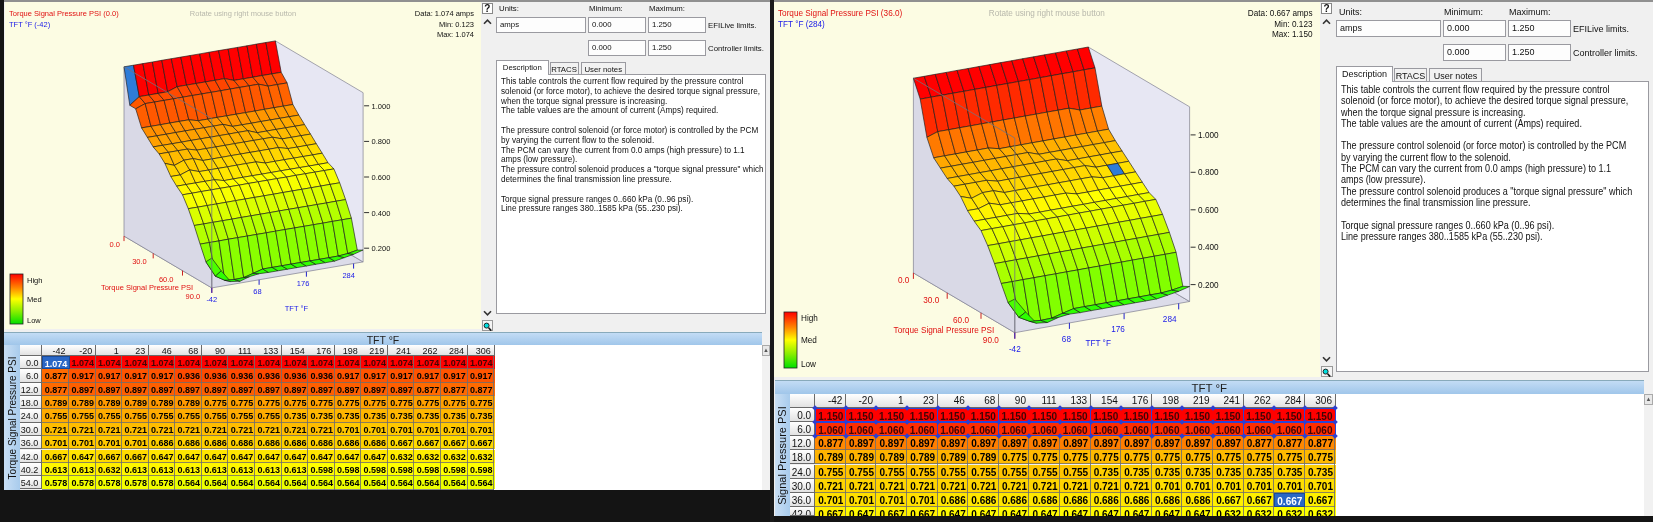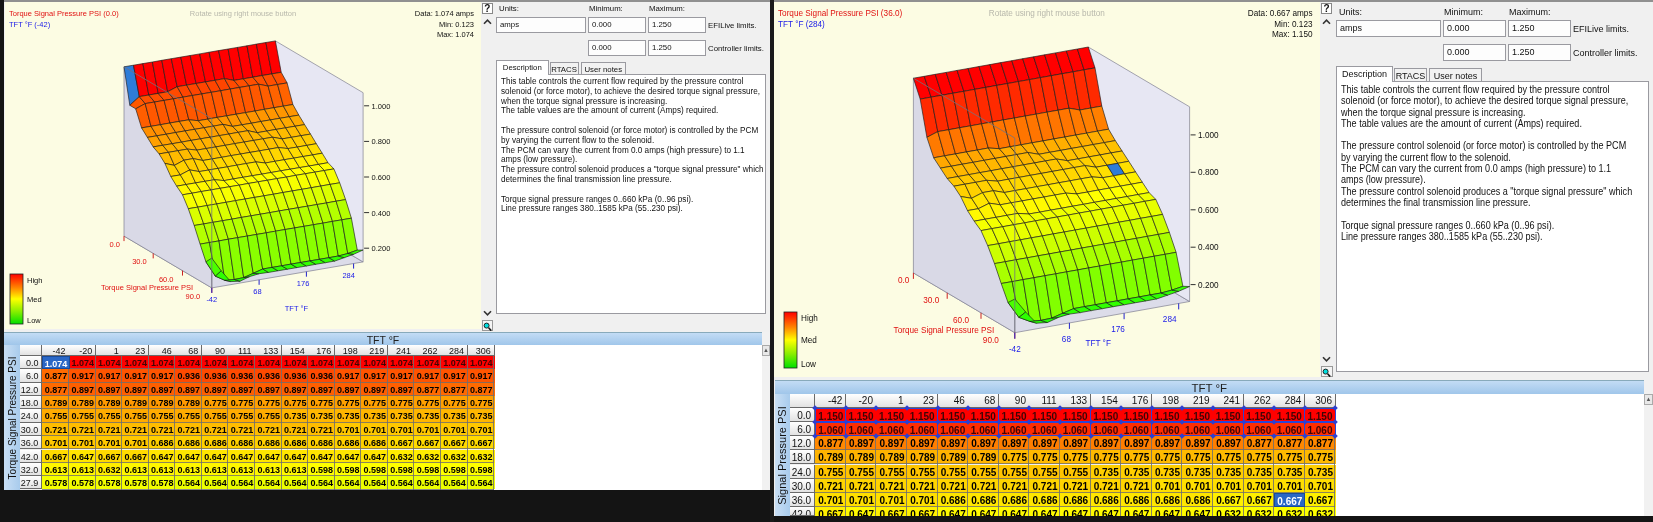--- a/index.html
+++ b/index.html
@@ -495,39 +495,39 @@
 <div style="position:absolute;left:228.4px;top:449.5px;width:27.3px;height:13.3px;font-size:9.0px;font-weight:bold;text-align:center;box-sizing:border-box;padding-top:2px;overflow:hidden;background:hsl(53.9,100%,50%);color:#000;">0.647</div>
 <div style="position:absolute;left:255.0px;top:449.5px;width:27.3px;height:13.3px;font-size:9.0px;font-weight:bold;text-align:center;box-sizing:border-box;padding-top:2px;overflow:hidden;background:hsl(53.9,100%,50%);color:#000;">0.647</div>
 <div style="position:absolute;left:281.5px;top:449.5px;width:27.3px;height:13.3px;font-size:9.0px;font-weight:bold;text-align:center;box-sizing:border-box;padding-top:2px;overflow:hidden;background:hsl(53.9,100%,50%);color:#000;">0.647</div>
 <div style="position:absolute;left:308.1px;top:449.5px;width:27.3px;height:13.3px;font-size:9.0px;font-weight:bold;text-align:center;box-sizing:border-box;padding-top:2px;overflow:hidden;background:hsl(53.9,100%,50%);color:#000;">0.647</div>
 <div style="position:absolute;left:334.7px;top:449.5px;width:27.3px;height:13.3px;font-size:9.0px;font-weight:bold;text-align:center;box-sizing:border-box;padding-top:2px;overflow:hidden;background:hsl(53.9,100%,50%);color:#000;">0.647</div>
 <div style="position:absolute;left:361.2px;top:449.5px;width:27.3px;height:13.3px;font-size:9.0px;font-weight:bold;text-align:center;box-sizing:border-box;padding-top:2px;overflow:hidden;background:hsl(53.9,100%,50%);color:#000;">0.647</div>
 <div style="position:absolute;left:387.8px;top:449.5px;width:27.3px;height:13.3px;font-size:9.0px;font-weight:bold;text-align:center;box-sizing:border-box;padding-top:2px;overflow:hidden;background:hsl(55.8,100%,50%);color:#000;">0.632</div>
 <div style="position:absolute;left:414.4px;top:449.5px;width:27.3px;height:13.3px;font-size:9.0px;font-weight:bold;text-align:center;box-sizing:border-box;padding-top:2px;overflow:hidden;background:hsl(55.8,100%,50%);color:#000;">0.632</div>
 <div style="position:absolute;left:440.9px;top:449.5px;width:27.3px;height:13.3px;font-size:9.0px;font-weight:bold;text-align:center;box-sizing:border-box;padding-top:2px;overflow:hidden;background:hsl(55.8,100%,50%);color:#000;">0.632</div>
 <div style="position:absolute;left:467.5px;top:449.5px;width:27.3px;height:13.3px;font-size:9.0px;font-weight:bold;text-align:center;box-sizing:border-box;padding-top:2px;overflow:hidden;background:hsl(55.8,100%,50%);color:#000;">0.632</div>
-<div style="position:absolute;left:20.0px;top:462.8px;width:22.4px;height:13.3px;background:linear-gradient(#ffffff,#e2e2e2);border-right:1px solid #6a6a6a;border-bottom:1px solid #6a6a6a;box-sizing:border-box;text-align:right;font-size:9.0px;color:#111;padding:2px 3px 0 0;overflow:hidden;">32.0</div>
+<div style="position:absolute;left:20.0px;top:462.8px;width:22.4px;height:13.3px;background:linear-gradient(#ffffff,#e2e2e2);border-right:1px solid #6a6a6a;border-bottom:1px solid #6a6a6a;box-sizing:border-box;text-align:right;font-size:9.0px;color:#111;padding:2px 3px 0 0;overflow:hidden;">40.2</div>
 <div style="position:absolute;left:42.4px;top:462.8px;width:27.3px;height:13.3px;font-size:9.0px;font-weight:bold;text-align:center;box-sizing:border-box;padding-top:2px;overflow:hidden;background:hsl(58.2,100%,50%);color:#000;">0.613</div>
 <div style="position:absolute;left:69.0px;top:462.8px;width:27.3px;height:13.3px;font-size:9.0px;font-weight:bold;text-align:center;box-sizing:border-box;padding-top:2px;overflow:hidden;background:hsl(58.2,100%,50%);color:#000;">0.613</div>
 <div style="position:absolute;left:95.5px;top:462.8px;width:27.3px;height:13.3px;font-size:9.0px;font-weight:bold;text-align:center;box-sizing:border-box;padding-top:2px;overflow:hidden;background:hsl(55.8,100%,50%);color:#000;">0.632</div>
 <div style="position:absolute;left:122.1px;top:462.8px;width:27.3px;height:13.3px;font-size:9.0px;font-weight:bold;text-align:center;box-sizing:border-box;padding-top:2px;overflow:hidden;background:hsl(58.2,100%,50%);color:#000;">0.613</div>
 <div style="position:absolute;left:148.7px;top:462.8px;width:27.3px;height:13.3px;font-size:9.0px;font-weight:bold;text-align:center;box-sizing:border-box;padding-top:2px;overflow:hidden;background:hsl(58.2,100%,50%);color:#000;">0.613</div>
 <div style="position:absolute;left:175.2px;top:462.8px;width:27.3px;height:13.3px;font-size:9.0px;font-weight:bold;text-align:center;box-sizing:border-box;padding-top:2px;overflow:hidden;background:hsl(58.2,100%,50%);color:#000;">0.613</div>
 <div style="position:absolute;left:201.8px;top:462.8px;width:27.3px;height:13.3px;font-size:9.0px;font-weight:bold;text-align:center;box-sizing:border-box;padding-top:2px;overflow:hidden;background:hsl(58.2,100%,50%);color:#000;">0.613</div>
 <div style="position:absolute;left:228.4px;top:462.8px;width:27.3px;height:13.3px;font-size:9.0px;font-weight:bold;text-align:center;box-sizing:border-box;padding-top:2px;overflow:hidden;background:hsl(58.2,100%,50%);color:#000;">0.613</div>
 <div style="position:absolute;left:255.0px;top:462.8px;width:27.3px;height:13.3px;font-size:9.0px;font-weight:bold;text-align:center;box-sizing:border-box;padding-top:2px;overflow:hidden;background:hsl(58.2,100%,50%);color:#000;">0.613</div>
 <div style="position:absolute;left:281.5px;top:462.8px;width:27.3px;height:13.3px;font-size:9.0px;font-weight:bold;text-align:center;box-sizing:border-box;padding-top:2px;overflow:hidden;background:hsl(58.2,100%,50%);color:#000;">0.613</div>
 <div style="position:absolute;left:308.1px;top:462.8px;width:27.3px;height:13.3px;font-size:9.0px;font-weight:bold;text-align:center;box-sizing:border-box;padding-top:2px;overflow:hidden;background:hsl(60.1,100%,50%);color:#000;">0.598</div>
 <div style="position:absolute;left:334.7px;top:462.8px;width:27.3px;height:13.3px;font-size:9.0px;font-weight:bold;text-align:center;box-sizing:border-box;padding-top:2px;overflow:hidden;background:hsl(60.1,100%,50%);color:#000;">0.598</div>
 <div style="position:absolute;left:361.2px;top:462.8px;width:27.3px;height:13.3px;font-size:9.0px;font-weight:bold;text-align:center;box-sizing:border-box;padding-top:2px;overflow:hidden;background:hsl(60.1,100%,50%);color:#000;">0.598</div>
 <div style="position:absolute;left:387.8px;top:462.8px;width:27.3px;height:13.3px;font-size:9.0px;font-weight:bold;text-align:center;box-sizing:border-box;padding-top:2px;overflow:hidden;background:hsl(60.1,100%,50%);color:#000;">0.598</div>
 <div style="position:absolute;left:414.4px;top:462.8px;width:27.3px;height:13.3px;font-size:9.0px;font-weight:bold;text-align:center;box-sizing:border-box;padding-top:2px;overflow:hidden;background:hsl(60.1,100%,50%);color:#000;">0.598</div>
 <div style="position:absolute;left:440.9px;top:462.8px;width:27.3px;height:13.3px;font-size:9.0px;font-weight:bold;text-align:center;box-sizing:border-box;padding-top:2px;overflow:hidden;background:hsl(60.1,100%,50%);color:#000;">0.598</div>
 <div style="position:absolute;left:467.5px;top:462.8px;width:27.3px;height:13.3px;font-size:9.0px;font-weight:bold;text-align:center;box-sizing:border-box;padding-top:2px;overflow:hidden;background:hsl(60.1,100%,50%);color:#000;">0.598</div>
-<div style="position:absolute;left:20.0px;top:476.2px;width:22.4px;height:13.3px;background:linear-gradient(#ffffff,#e2e2e2);border-right:1px solid #6a6a6a;border-bottom:1px solid #6a6a6a;box-sizing:border-box;text-align:right;font-size:9.0px;color:#111;padding:2px 3px 0 0;overflow:hidden;">27.9</div>
+<div style="position:absolute;left:20.0px;top:476.2px;width:22.4px;height:13.3px;background:linear-gradient(#ffffff,#e2e2e2);border-right:1px solid #6a6a6a;border-bottom:1px solid #6a6a6a;box-sizing:border-box;text-align:right;font-size:9.0px;color:#111;padding:2px 3px 0 0;overflow:hidden;">54.0</div>
 <div style="position:absolute;left:42.4px;top:476.2px;width:27.3px;height:13.3px;font-size:9.0px;font-weight:bold;text-align:center;box-sizing:border-box;padding-top:2px;overflow:hidden;background:hsl(62.6,100%,50%);color:#000;">0.578</div>
 <div style="position:absolute;left:69.0px;top:476.2px;width:27.3px;height:13.3px;font-size:9.0px;font-weight:bold;text-align:center;box-sizing:border-box;padding-top:2px;overflow:hidden;background:hsl(62.6,100%,50%);color:#000;">0.578</div>
 <div style="position:absolute;left:95.5px;top:476.2px;width:27.3px;height:13.3px;font-size:9.0px;font-weight:bold;text-align:center;box-sizing:border-box;padding-top:2px;overflow:hidden;background:hsl(62.6,100%,50%);color:#000;">0.578</div>
 <div style="position:absolute;left:122.1px;top:476.2px;width:27.3px;height:13.3px;font-size:9.0px;font-weight:bold;text-align:center;box-sizing:border-box;padding-top:2px;overflow:hidden;background:hsl(62.6,100%,50%);color:#000;">0.578</div>
 <div style="position:absolute;left:148.7px;top:476.2px;width:27.3px;height:13.3px;font-size:9.0px;font-weight:bold;text-align:center;box-sizing:border-box;padding-top:2px;overflow:hidden;background:hsl(62.6,100%,50%);color:#000;">0.578</div>
 <div style="position:absolute;left:175.2px;top:476.2px;width:27.3px;height:13.3px;font-size:9.0px;font-weight:bold;text-align:center;box-sizing:border-box;padding-top:2px;overflow:hidden;background:hsl(64.4,100%,50%);color:#000;">0.564</div>
 <div style="position:absolute;left:201.8px;top:476.2px;width:27.3px;height:13.3px;font-size:9.0px;font-weight:bold;text-align:center;box-sizing:border-box;padding-top:2px;overflow:hidden;background:hsl(64.4,100%,50%);color:#000;">0.564</div>
 <div style="position:absolute;left:228.4px;top:476.2px;width:27.3px;height:13.3px;font-size:9.0px;font-weight:bold;text-align:center;box-sizing:border-box;padding-top:2px;overflow:hidden;background:hsl(64.4,100%,50%);color:#000;">0.564</div>
 <div style="position:absolute;left:255.0px;top:476.2px;width:27.3px;height:13.3px;font-size:9.0px;font-weight:bold;text-align:center;box-sizing:border-box;padding-top:2px;overflow:hidden;background:hsl(64.4,100%,50%);color:#000;">0.564</div>
 <div style="position:absolute;left:281.5px;top:476.2px;width:27.3px;height:13.3px;font-size:9.0px;font-weight:bold;text-align:center;box-sizing:border-box;padding-top:2px;overflow:hidden;background:hsl(64.4,100%,50%);color:#000;">0.564</div>

